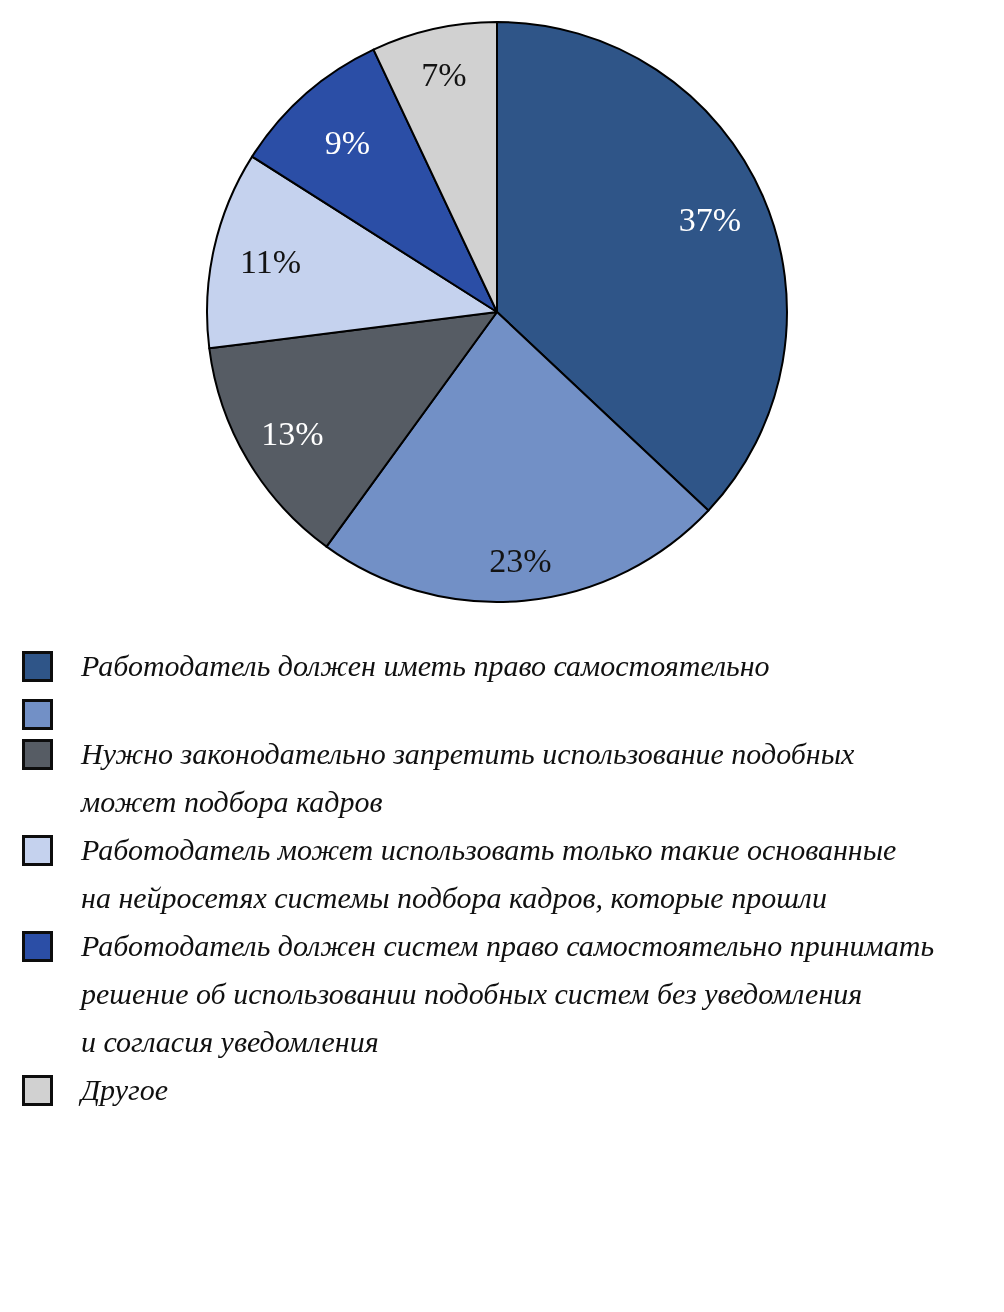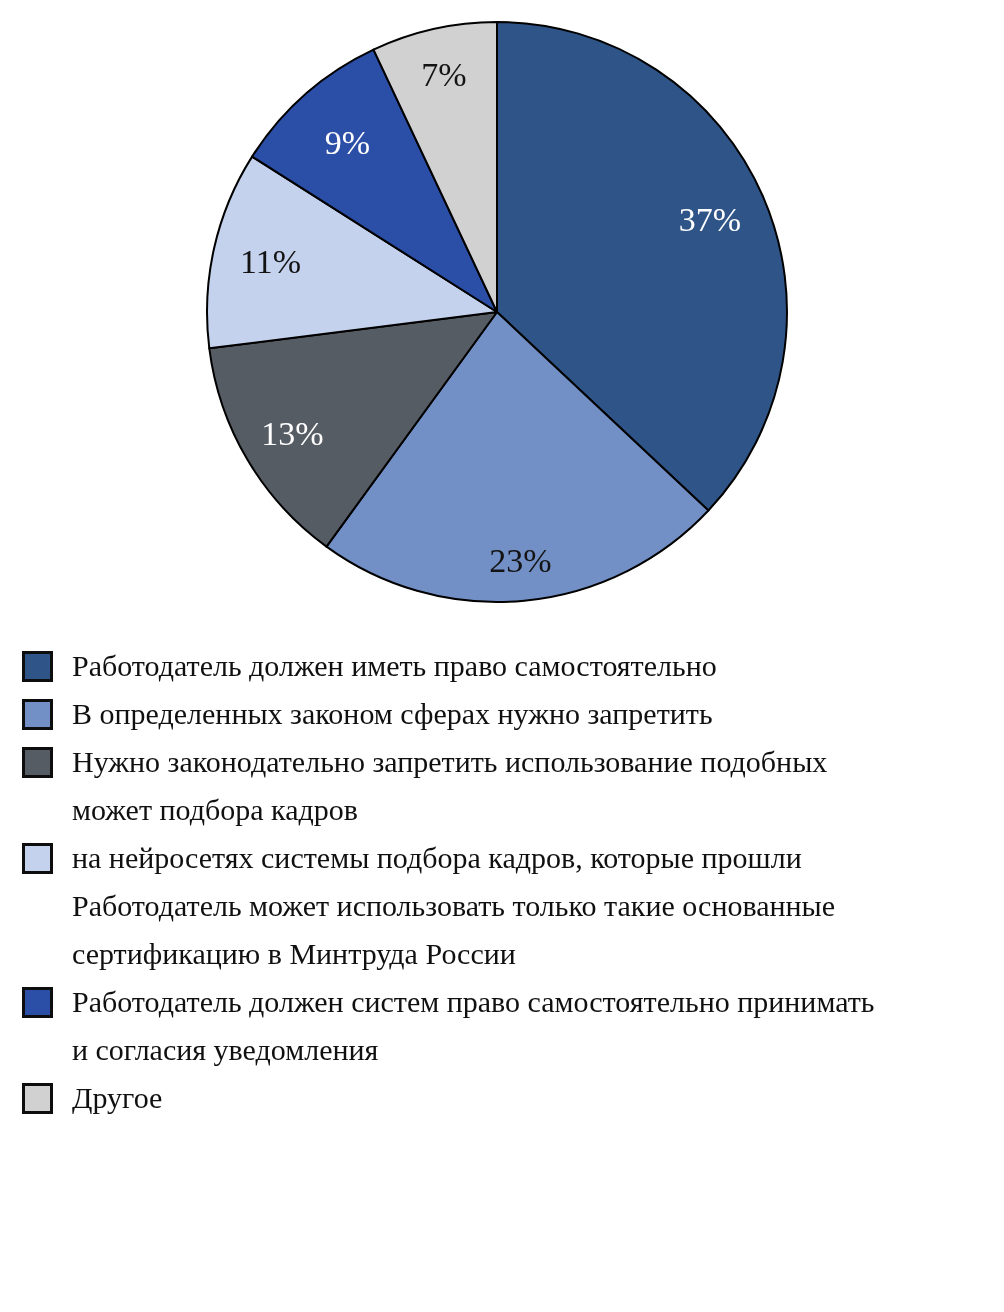--- a/index.html
+++ b/index.html
@@ -27,22 +27,23 @@
   .slice-label {
     font-family: "Liberation Serif", "DejaVu Serif", serif;
     font-size: 34px;
   }
   .legend {
     padding: 2px 18px 0 22px;
   }
   .legend-item {
     display: grid;
     grid-template-columns: 36px 1fr;
-    column-gap: 14px;
+    column-gap: 23px;
     align-items: start;
+    font-style: italic;
   }
   .swatch {
     width: 25px;
     height: 25px;
     border: 3px solid #0d0d0d;
     margin-top: 9px;
     box-sizing: content-box;
   }
   .legend-text {
     font-size: 30px;
@@ -75,45 +76,44 @@
     <div class="legend-item">
       <span class="swatch" style="background: rgb(47, 85, 136);"></span>
       <div class="legend-text">
         <div>Работодатель должен иметь право самостоятельно</div>
       </div>
     </div>
 
     <div class="legend-item">
       <span class="swatch" style="background: rgb(114, 144, 198);"></span>
       <div class="legend-text">
-        <div>В определенных законом сферах нужно запретить</div>
       </div>
     </div>
 
     <div class="legend-item">
       <span class="swatch" style="background: rgb(86, 92, 100);"></span>
       <div class="legend-text">
         <div>Нужно законодательно запретить использование подобных</div>
         <div>может подбора кадров</div>
       </div>
     </div>
 
     <div class="legend-item">
       <span class="swatch" style="background: rgb(197, 210, 238);"></span>
       <div class="legend-text">
+        <div>Работодатель может использовать только такие основанные</div>
         <div>на нейросетях системы подбора кадров, которые прошли</div>
-        <div>Работодатель может использовать только такие основанные</div>
-        <div>сертификацию в Минтруда России</div>
       </div>
     </div>
 
     <div class="legend-item">
       <span class="swatch" style="background: rgb(43, 78, 166);"></span>
       <div class="legend-text">
         <div>Работодатель должен систем право самостоятельно принимать</div>
+        <div>решение об использовании подобных систем без уведомления</div>
         <div>и согласия уведомления</div>
       </div>
     </div>
 
     <div class="legend-item">
       <span class="swatch" style="background: rgb(209, 209, 209);"></span>
       <div class="legend-text">
         <div>Другое</div>
       </div>
     </div>

